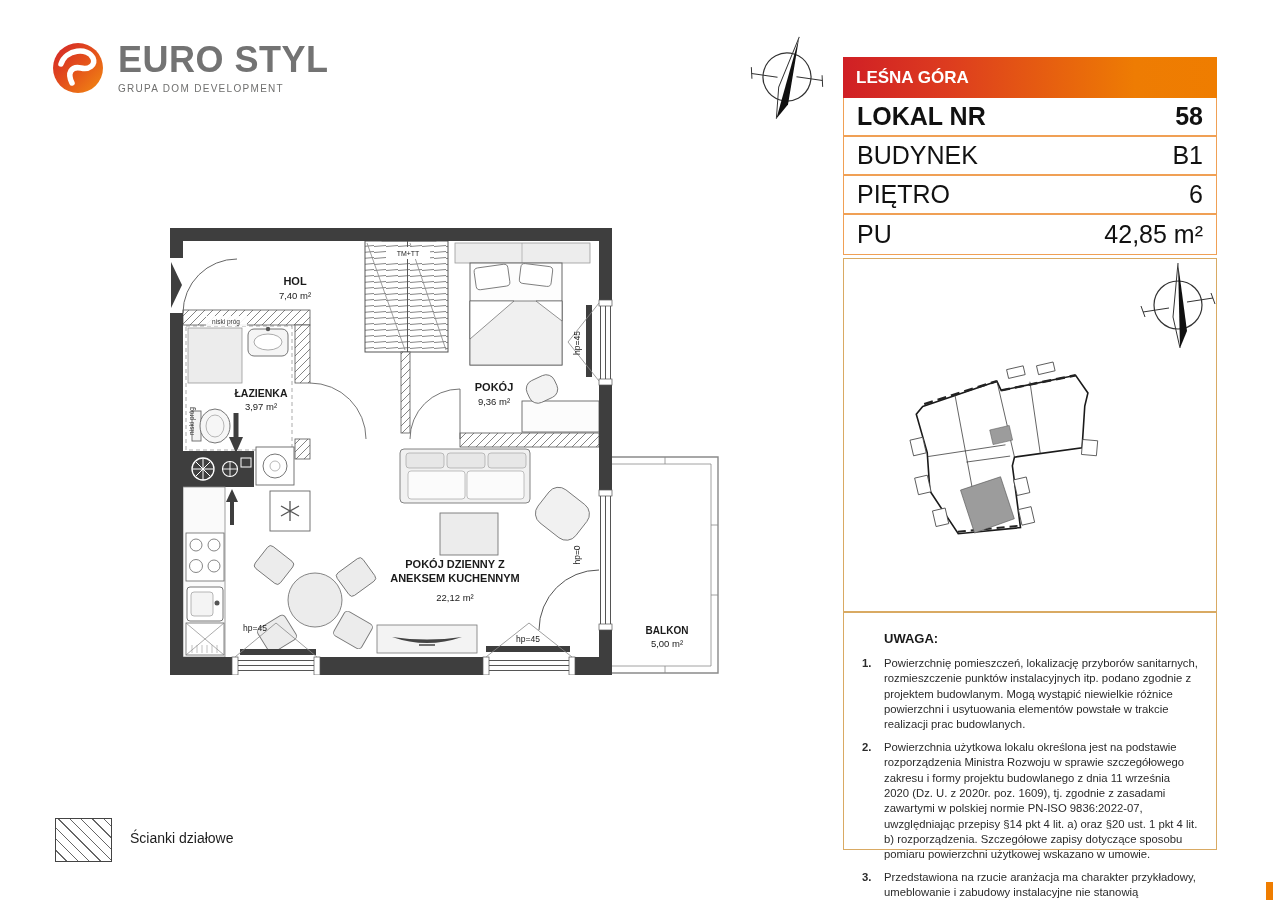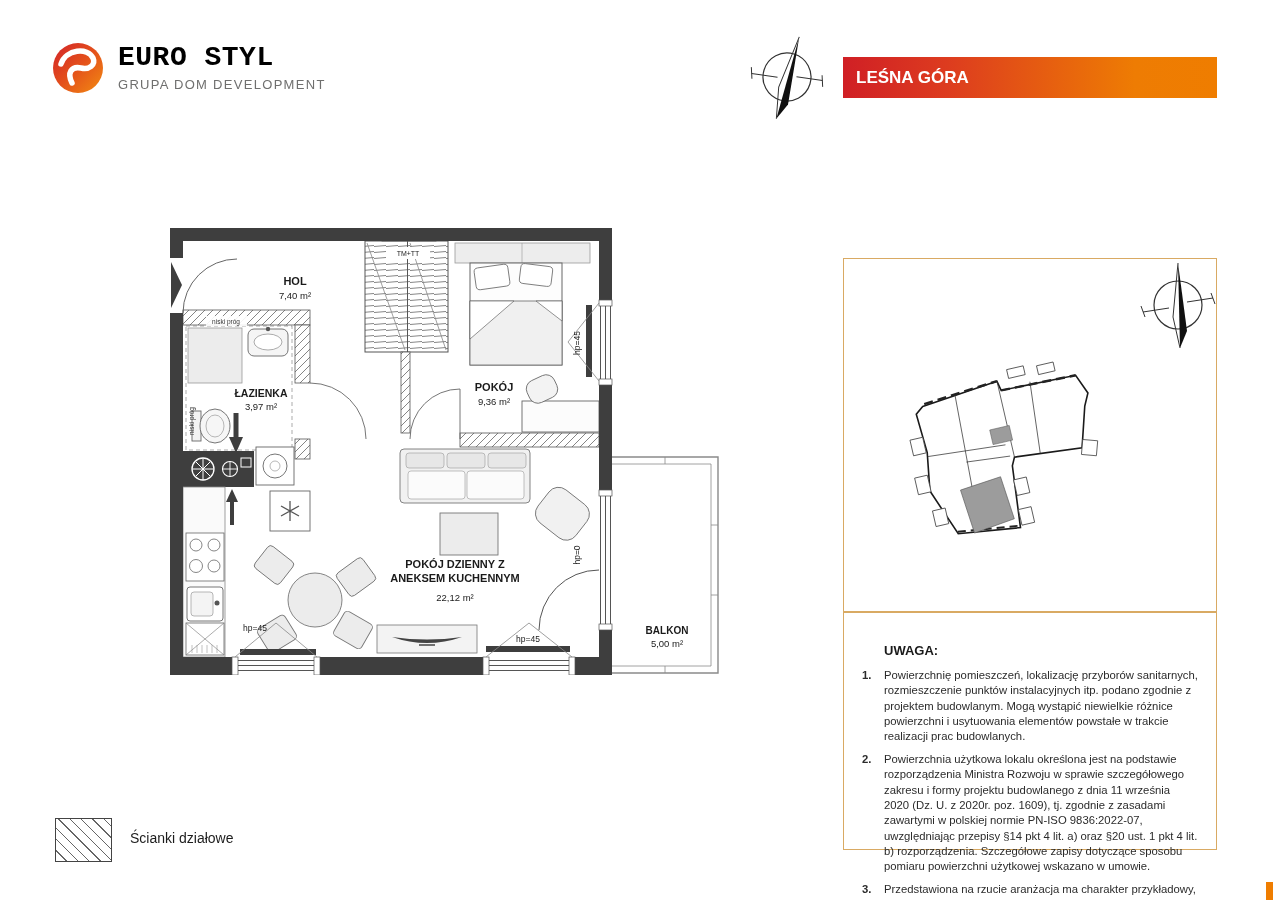--- a/index.html
+++ b/index.html
@@ -1,34 +1,34 @@
 <!DOCTYPE html>
 <html><head>
 <meta charset="utf-8">
 <style>
   html,body{margin:0;padding:0;}
   body{width:1273px;height:900px;background:#fff;font-family:"Liberation Sans",sans-serif;position:relative;overflow:hidden;}
   .abs{position:absolute;}
   
   .logo{left:52px;top:42px;display:flex;align-items:center;gap:14px;}
-  .logo-text .name{font-size:28px;font-weight:800;color:#000000;letter-spacing:.5px;line-height:1;font-family:Liberation Mono, monospace;}
-  .logo-text .tagline{font-size:13px;color:#6f6f6e;letter-spacing:1.3px;margin-top:5px;}
+  .logo-text .name{font-size:36px;font-weight:800;color:#737373;letter-spacing:.5px;line-height:1;}
+  .logo-text .tagline{font-size:10px;color:#6f6f6e;letter-spacing:1.3px;margin-top:5px;}
   
   .info-table{left:843px;top:57px;width:374px;}
   .info-title{height:41px;background:linear-gradient(90deg,#d01f25 0%,#dd3c1f 28%,#ee7c03 78%,#ef7d00 100%);
     color:#fff;font-size:17px;font-weight:700;display:flex;align-items:center;padding-left:13px;box-sizing:border-box;}
   .info-rows{border:1px solid #f0a055;border-top:none;}
   .info-row{height:39px;display:flex;align-items:center;justify-content:space-between;
     padding:0 13px;font-size:25px;color:#111;border-bottom:2px solid #f0a055;box-sizing:border-box;}
   .info-row:last-child{border-bottom:none;}
   .info-row.bold{font-weight:700;}
   
   .keyplan-box{left:843px;top:258px;width:374px;height:354px;border:1.5px solid #d9aa63;box-sizing:border-box;}
   .notes-box{left:843px;top:612px;width:374px;height:238px;border:1.5px solid #d9aa63;box-sizing:border-box;
-    padding:28px 18px 0 16px;}
+    padding:16px 18px 0 16px;}
   .notes-title{font-size:13px;font-weight:700;color:#1a1a1a;margin:2px 0 10px 24px;}
   .note-item{display:grid;grid-template-columns:24px 1fr;margin-top:7px;font-size:11.3px;line-height:1.36;color:#2b2b2b;}
   .note-num{font-weight:700;padding-left:2px;}
   .compass{position:absolute;width:90px;height:100px;}
   
   .legend-swatch{left:55px;top:818px;width:57px;height:44px;border:1px solid #444;box-sizing:border-box;
     background:repeating-linear-gradient(45deg,#fff 0 7px,#666 7px 8px);}
   .legend-label{left:130px;top:830px;font-size:14px;color:#1c1c1c;}
   .corner-mark{left:1266px;top:882px;width:7px;height:18px;background:#ef7d00;}
   svg text{font-family:"Liberation Sans",sans-serif;}
@@ -67,20 +67,38 @@
     <div class="tagline">GRUPA DOM DEVELOPMENT</div>
   </div>
 </div>
 
 <svg class="compass" style="left:742px;top:27px;transform:rotate(17deg);transform-origin:45px 50px;">
     <use href="#compassSym"></use>
   </svg>
 
 <div class="abs info-table">
   <div class="info-title">LEŚNA GÓRA</div>
+  <div class="info-rows">
+    <div class="info-row bold">
+      <span>LOKAL NR</span>
+      <span>58</span>
+    </div>
+    <div class="info-row">
+      <span>BUDYNEK</span>
+      <span>B1</span>
+    </div>
+    <div class="info-row">
+      <span>PIĘTRO</span>
+      <span>6</span>
+    </div>
+    <div class="info-row">
+      <span>PU</span>
+      <span>42,85 m²</span>
+    </div>
+  </div>
 </div>
 
 <div class="abs keyplan-box">
   <svg class="compass" style="left:289px;top:-4px;">
       <use href="#compassSym"></use>
     </svg>
   <svg width="222" height="195" viewBox="0 0 222 195" style="position:absolute;left:52px;top:102px;">
     <g transform="rotate(-13 110 95)">
       <path d="M40,28 L118,20 L120,30 L196,32 L204,52 L198,64 L186,104 L118,98 L114,106 L108,168 L46,160 L28,112 L34,74 L32,34 Z" fill="#fff" stroke="#1a1a1a" stroke-width="1.6"></path>
       <path d="M42,26 L118,20 M120,30 L196,32" stroke="#222" stroke-width="2.4" stroke-dasharray="9,5" fill="none"></path>

